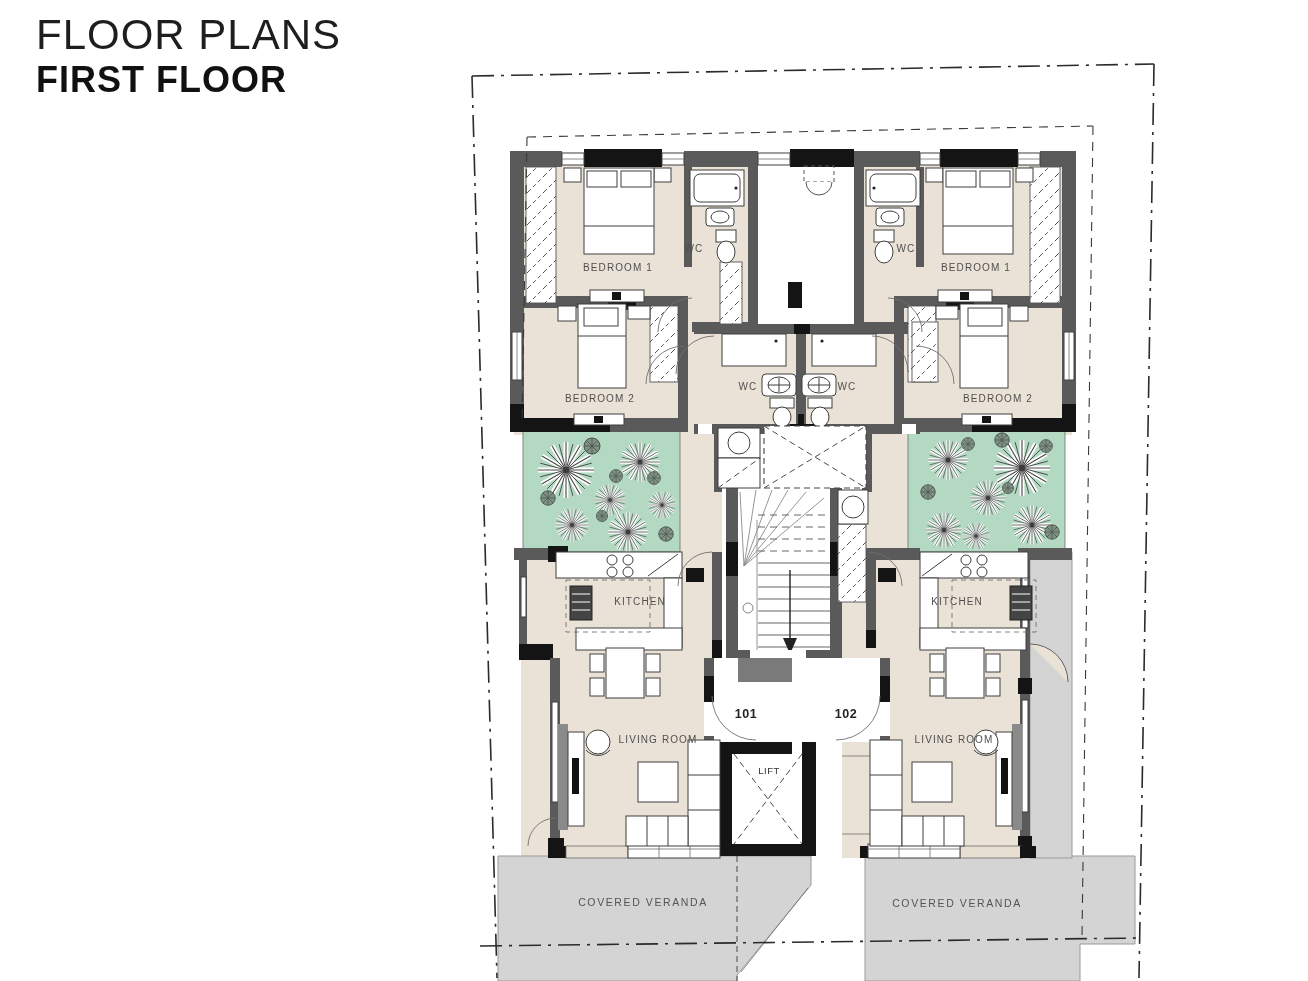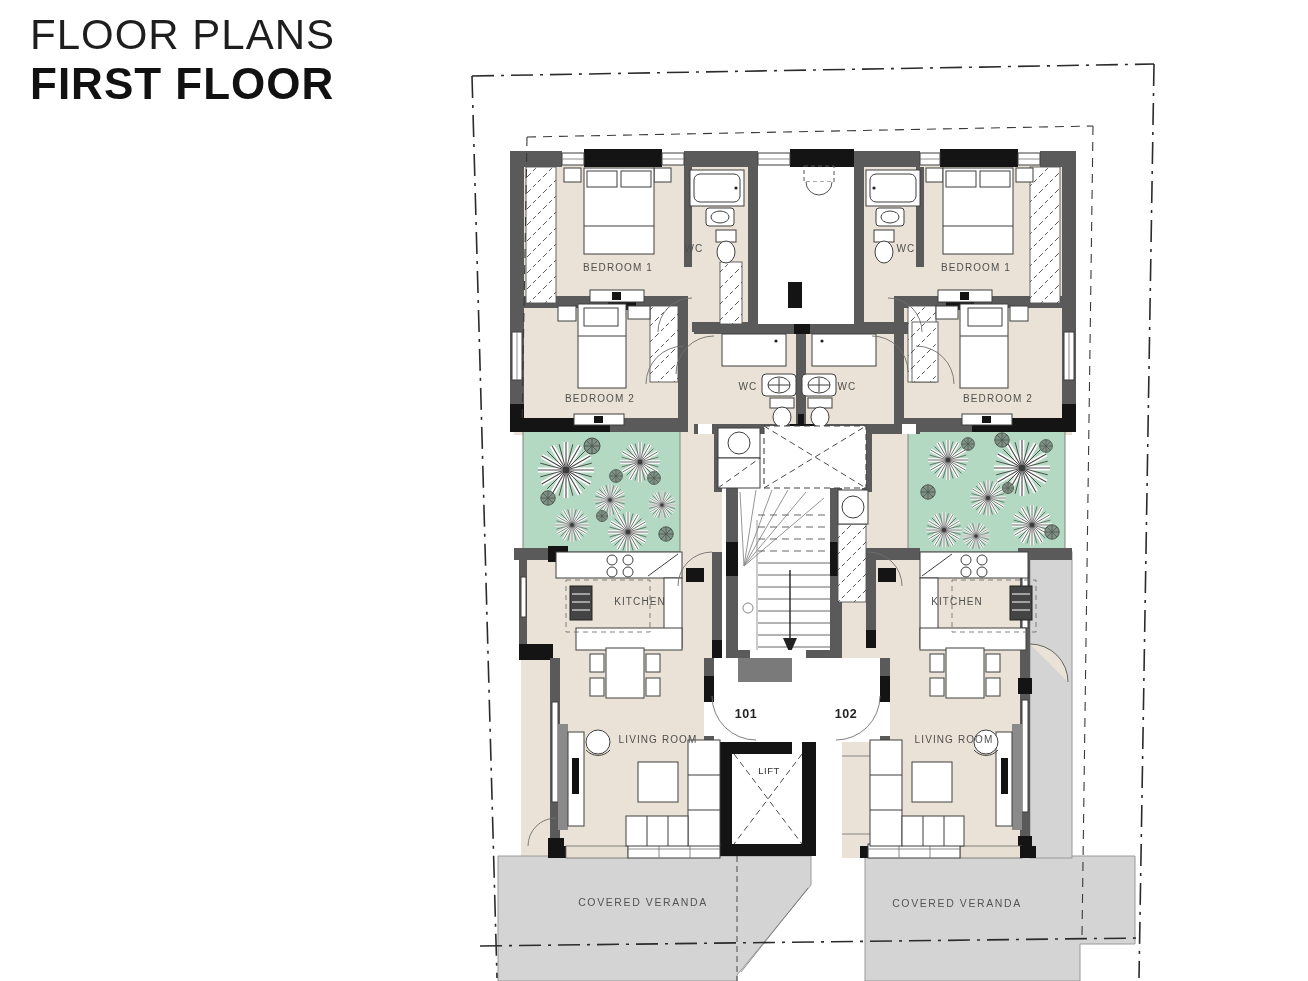--- a/index.html
+++ b/index.html
@@ -1,20 +1,20 @@
 <!DOCTYPE html>
 <html><head>
 <meta charset="utf-8">
 <style>
   html,body{margin:0;padding:0;background:#fff;}
   .page{position:relative;width:1308px;height:981px;background:#fff;overflow:hidden;
         font-family:"Liberation Sans",sans-serif;}
-  .titleblock{position:absolute;left:30px;top:10px;}
+  .titleblock{position:absolute;left:36px;top:10px;}
   .title1{font-size:42px;font-weight:400;color:#1e1e1e;letter-spacing:1px;line-height:1.18;}
-  .title2{font-size:44px;font-weight:700;color:#111;letter-spacing:1px;line-height:1.1;}
+  .title2{font-size:36px;font-weight:700;color:#111;letter-spacing:1px;line-height:1.1;}
   svg{position:absolute;left:0;top:0;}
   .w{fill:#5a5a5a;}
   .b{fill:#141414;}
   .t{fill:#e7dfd2;stroke:#6a6a6a;stroke-width:0.8;}
   .f{fill:#ffffff;stroke:#3f3f3f;stroke-width:1;}
   .fn{fill:none;stroke:#3f3f3f;stroke-width:1;}
   .thin{stroke:#6f6f6f;stroke-width:0.8;fill:none;}
   .dash{fill:none;stroke:#4a4a4a;stroke-width:1;stroke-dasharray:6 4;}
   .bd1{fill:none;stroke:#2b2b2b;stroke-width:1.6;stroke-dasharray:22 7 3 7;}
   .bd2{fill:none;stroke:#3a3a3a;stroke-width:1.1;stroke-dasharray:9 7;}

